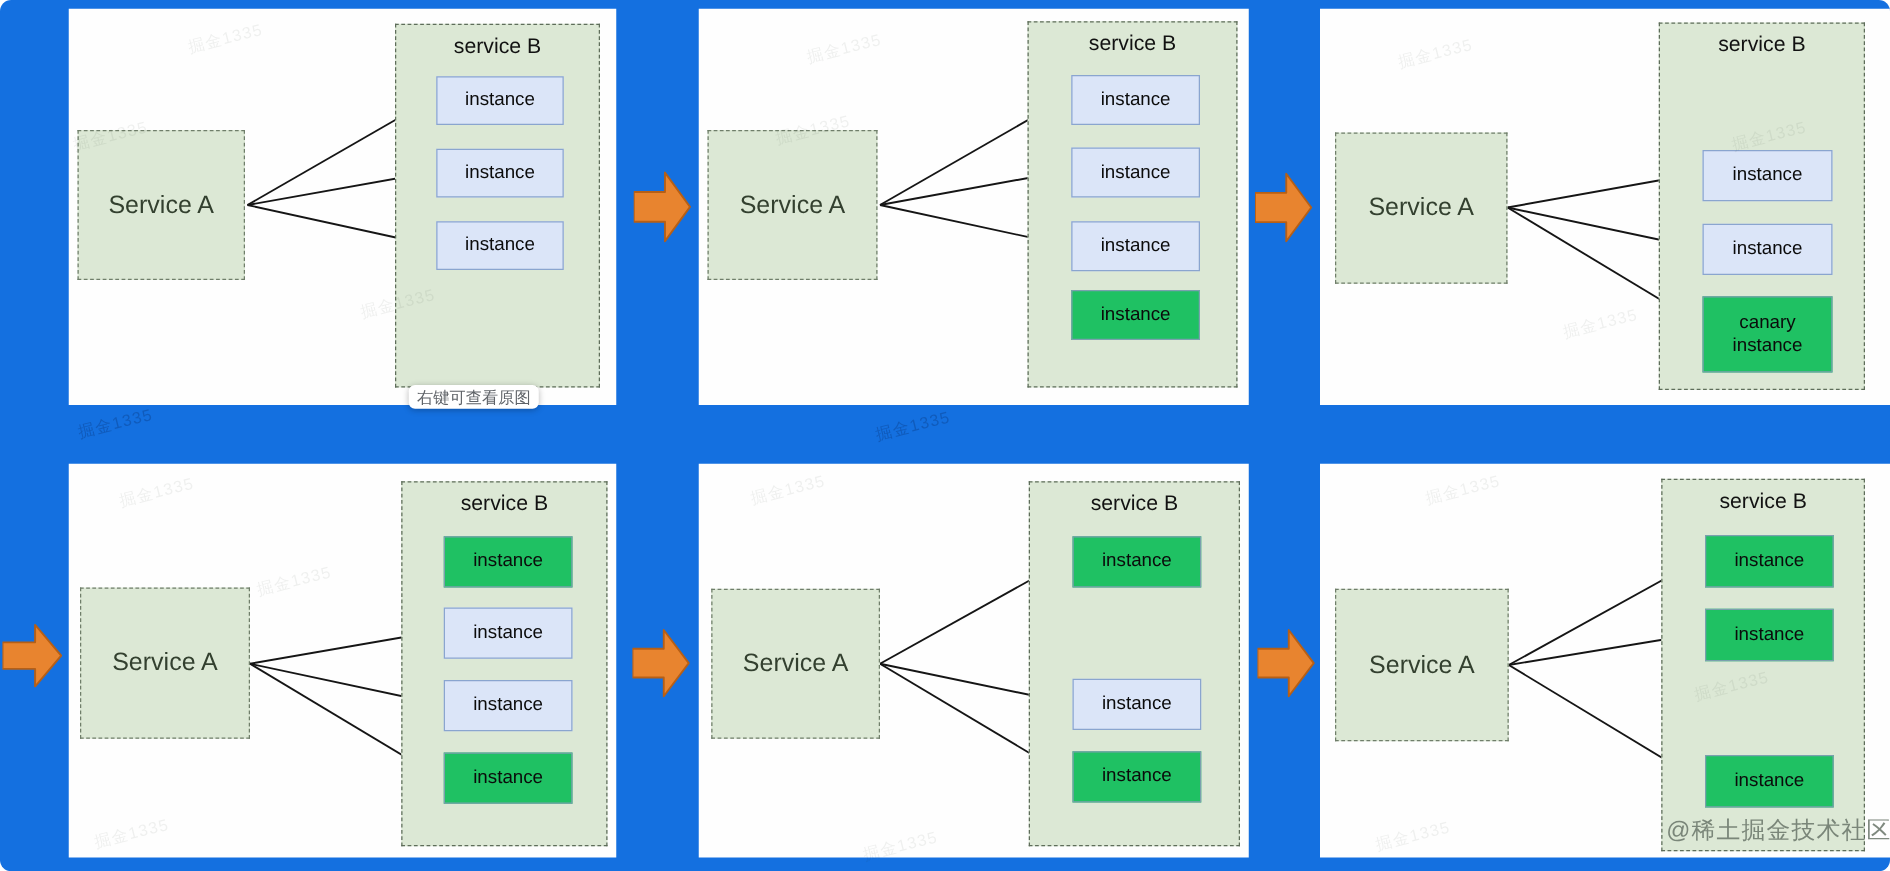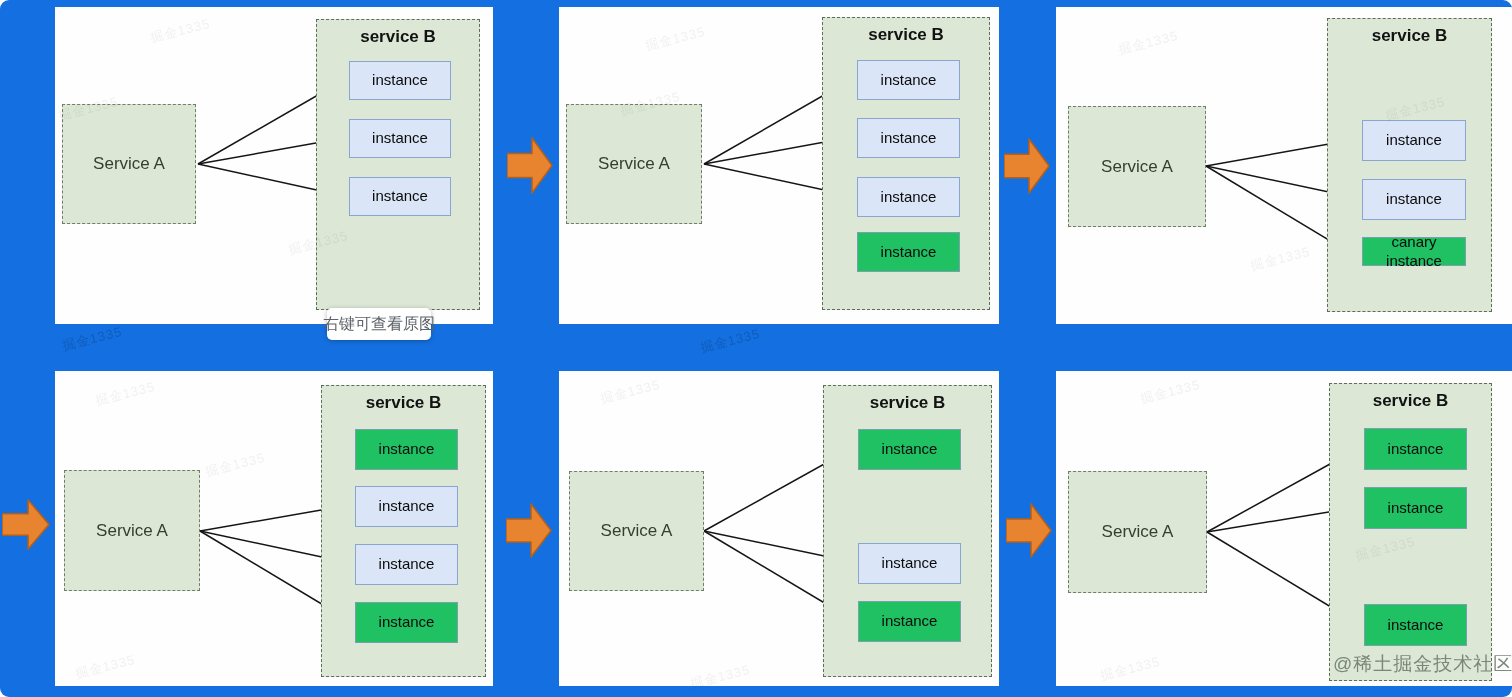--- a/index.html
+++ b/index.html
@@ -1,30 +1,30 @@
 <!DOCTYPE html>
 <html><head>
 <meta charset="utf-8">
 <style>
   html,body{margin:0;padding:0;background:#ffffff;font-family:"Liberation Sans","DejaVu Sans",sans-serif;}
   .canvas{position:relative;width:1512px;height:697px;background:#1470E0;border-radius:9px;overflow:hidden;}
   .card{position:absolute;background:#fefefe;}
   .links{position:absolute;left:0;top:0;pointer-events:none;}
   .svc-a{position:absolute;background:#dce8d5;border:1.5px dashed #6f7e6a;box-sizing:border-box;
-         display:flex;align-items:center;justify-content:center;font-size:17px;color:#33402f;}
+         display:flex;align-items:center;justify-content:center;font-size:20px;color:#33402f;}
   .svc-b{position:absolute;background:#dce8d5;border:1.5px dashed #5e6d5a;box-sizing:border-box;}
-  .svc-b-title{text-align:center;font-size:17px;font-weight:700;color:#121212;padding-top:7px;}
+  .svc-b-title{text-align:center;font-size:17px;font-weight:400;color:#121212;padding-top:7px;}
   .inst{position:absolute;box-sizing:border-box;display:flex;align-items:center;justify-content:center;
         font-size:15px;color:#0b0b0b;text-align:center;line-height:1.25;}
   .inst.blue{background:#dbe5f8;border:1px solid #8aa5cf;}
   .inst.green{background:#1fc163;border:1px solid #7aa0ae;}
   .flow-arrow{position:absolute;}
-  .tooltip{position:absolute;left:327px;top:308px;width:104px;height:32px;background:#ffffff;border-radius:5px;
+  .tooltip{position:absolute;left:327px;top:308px;width:104px;height:19px;background:#ffffff;border-radius:5px;
            box-shadow:0 1px 5px rgba(0,0,0,.28);display:flex;align-items:center;justify-content:center;
-           font-size:16px;color:#5f6368;z-index:60;white-space:nowrap;}
+           font-size:13px;color:#5f6368;z-index:60;white-space:nowrap;}
   .wm{position:absolute;font-size:13px;letter-spacing:1px;color:rgba(40,60,40,0.07);
       transform:rotate(-14deg);white-space:nowrap;pointer-events:none;z-index:40;}
   .wm.dark{color:rgba(0,20,60,0.22);}
   .credit{position:absolute;left:3px;bottom:3px;font-size:19px;letter-spacing:1px;
           color:rgba(104,116,104,0.85);white-space:nowrap;overflow:hidden;margin-top:27px;}
   svg line{stroke:#151515;stroke-width:1.5;}
 </style>
 </head>
 <body>
 
@@ -106,21 +106,21 @@
       <line x1="150" y1="159" x2="301" y2="191" marker-end="url(#ah)"></line>
       <line x1="150" y1="159" x2="301" y2="250" marker-end="url(#ah)"></line>
     </svg>
     <div class="svc-a" style="left:12px;top:99px;width:138px;height:121px">
       <span>Service A</span>
     </div>
     <div class="svc-b" style="left:271px;top:11px;width:165px;height:294px">
       <div class="svc-b-title">service B</div>
       <div class="inst blue" style="left:34px;top:101px;width:104px;height:41px">instance</div>
       <div class="inst blue" style="left:34px;top:160px;width:104px;height:41px">instance</div>
-      <div class="inst green" style="left:34px;top:218px;width:104px;height:29px;padding:0 14px">canary instance</div>
+      <div class="inst green" style="left:34px;top:218px;width:104px;height:61px;padding:0 14px">canary instance</div>
     </div>
   </section>
 
   <svg class="flow-arrow" style="left:2px;top:498px" width="48" height="53" viewBox="0 0 46 57" preserveAspectRatio="none">
     <polygon points="0,17 25,17 25,2 45,28.5 25,55 25,40 0,40" fill="#e8842f" stroke="#b65f16" stroke-width="1.5" stroke-linejoin="round"></polygon>
   </svg>
 
   <section class="card" style="left:55px;top:371px;width:438px;height:315px">
     <svg class="links" width="438" height="315">
       <line x1="145" y1="160" x2="295" y2="134" marker-end="url(#ah)"></line>

